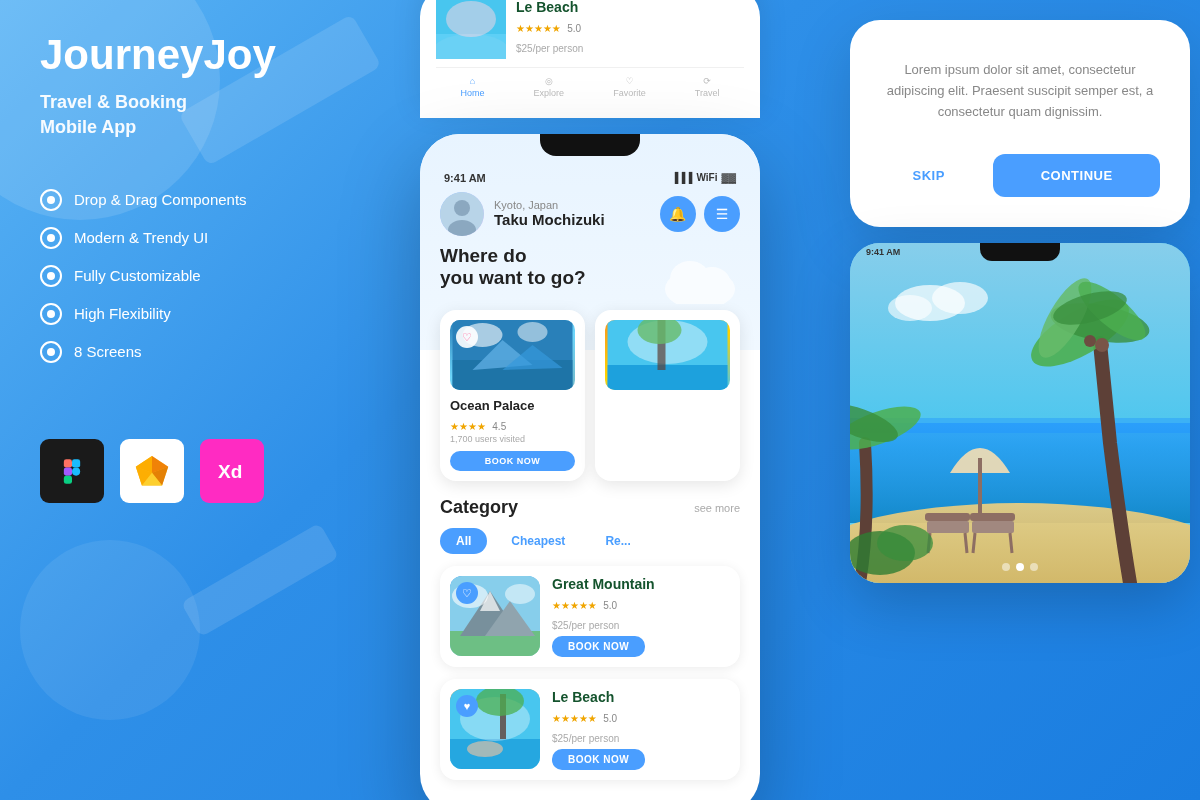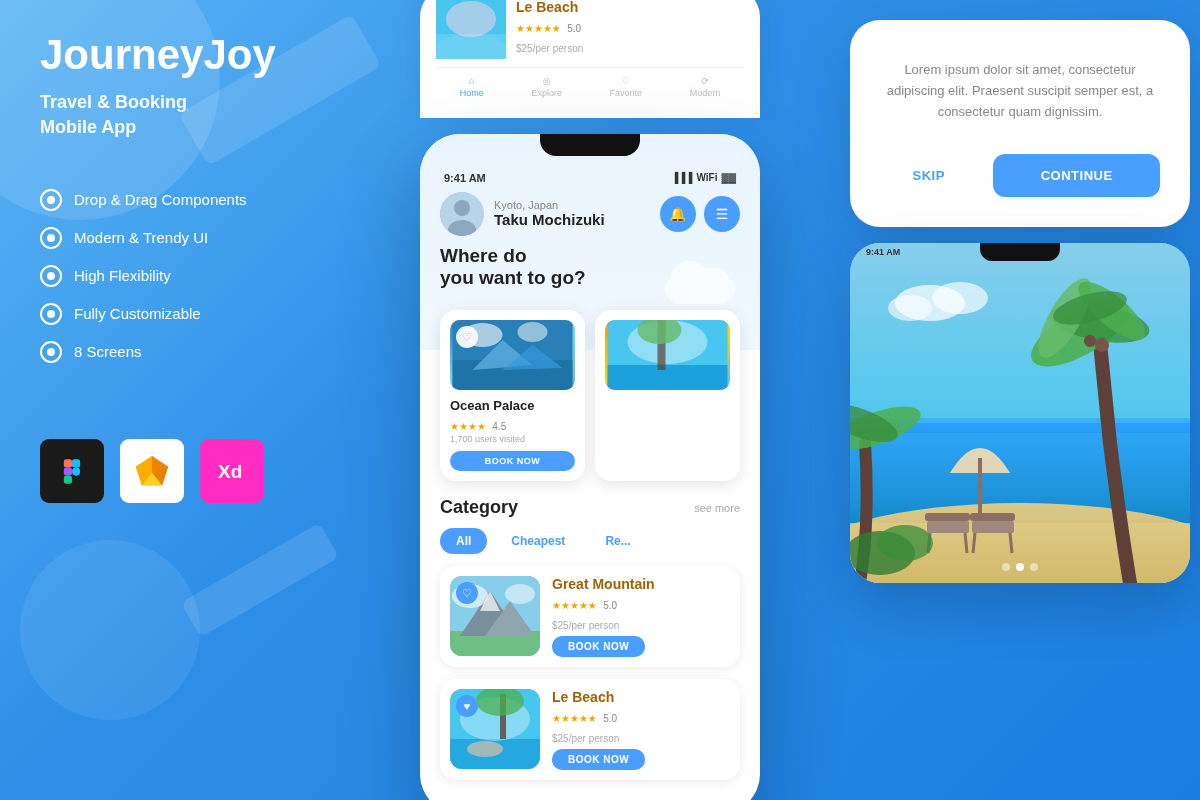--- a/index.html
+++ b/index.html
@@ -289,21 +289,21 @@
       overflow: hidden;
       position: relative;
     }
     .listing-img-mountain {
       background: linear-gradient(160deg, #2196F3, #87ceeb, #4CAF50);
     }
     .listing-img-beachcard {
       background: linear-gradient(160deg, #f7971e, #48c6ef, #6dd5fa);
     }
     .listing-info { flex: 1; }
-    .listing-name { font-size: 14px; font-weight: 700; color: #a16207; margin-bottom: 3px; }
+    .listing-name { font-size: 14px; font-weight: 700; color: #14532d; margin-bottom: 3px; }
     .listing-stars { color: #f0a500; font-size: 10px; }
     .listing-rating-val { font-size: 10px; color: #888; margin-left: 2px; }
     .listing-price { font-size: 13px; font-weight: 700; color: #22bb55; margin: 4px 0; }
     .listing-price span { font-size: 10px; color: #aaa; font-weight: 400; }
     .listing-book-btn {
       background: #4a9eff;
       color: white;
       border: none;
       border-radius: 10px;
       padding: 5px 16px;
@@ -489,25 +489,25 @@
     <li>
       <div class="feature-icon"></div>
       <span>Drop &amp; Drag Components</span>
     </li>
     <li>
       <div class="feature-icon"></div>
       <span>Modern &amp; Trendy UI</span>
     </li>
     <li>
       <div class="feature-icon"></div>
-      <span>High Flexibility</span>
+      <span>Fully Customizable</span>
     </li>
     <li>
       <div class="feature-icon"></div>
-      <span>Fully Customizable</span>
+      <span>High Flexibility</span>
     </li>
     <li>
       <div class="feature-icon"></div>
       <span>8 Screens</span>
     </li>
   </ul>
 
   <div class="tool-icons">
     <div class="tool-icon-box tool-figma">
       <svg width="28" height="28" viewBox="0 0 24 24" fill="none">
@@ -567,21 +567,21 @@
       <div class="p-nav-item">
         <span>◎</span>
         <span>Explore</span>
       </div>
       <div class="p-nav-item">
         <span>♡</span>
         <span>Favorite</span>
       </div>
       <div class="p-nav-item">
         <span>⟳</span>
-        <span>Modern</span>
+        <span>Travel</span>
       </div>
     </div>
   </div>
 
   <div class="phone-mock">
     <div class="phone-notch"></div>
 
     <div class="phone-header-bg">
       <div style="height:22px;"></div>
       <div class="phone-status-bar" style="background:transparent;padding:0 4px 8px;">

